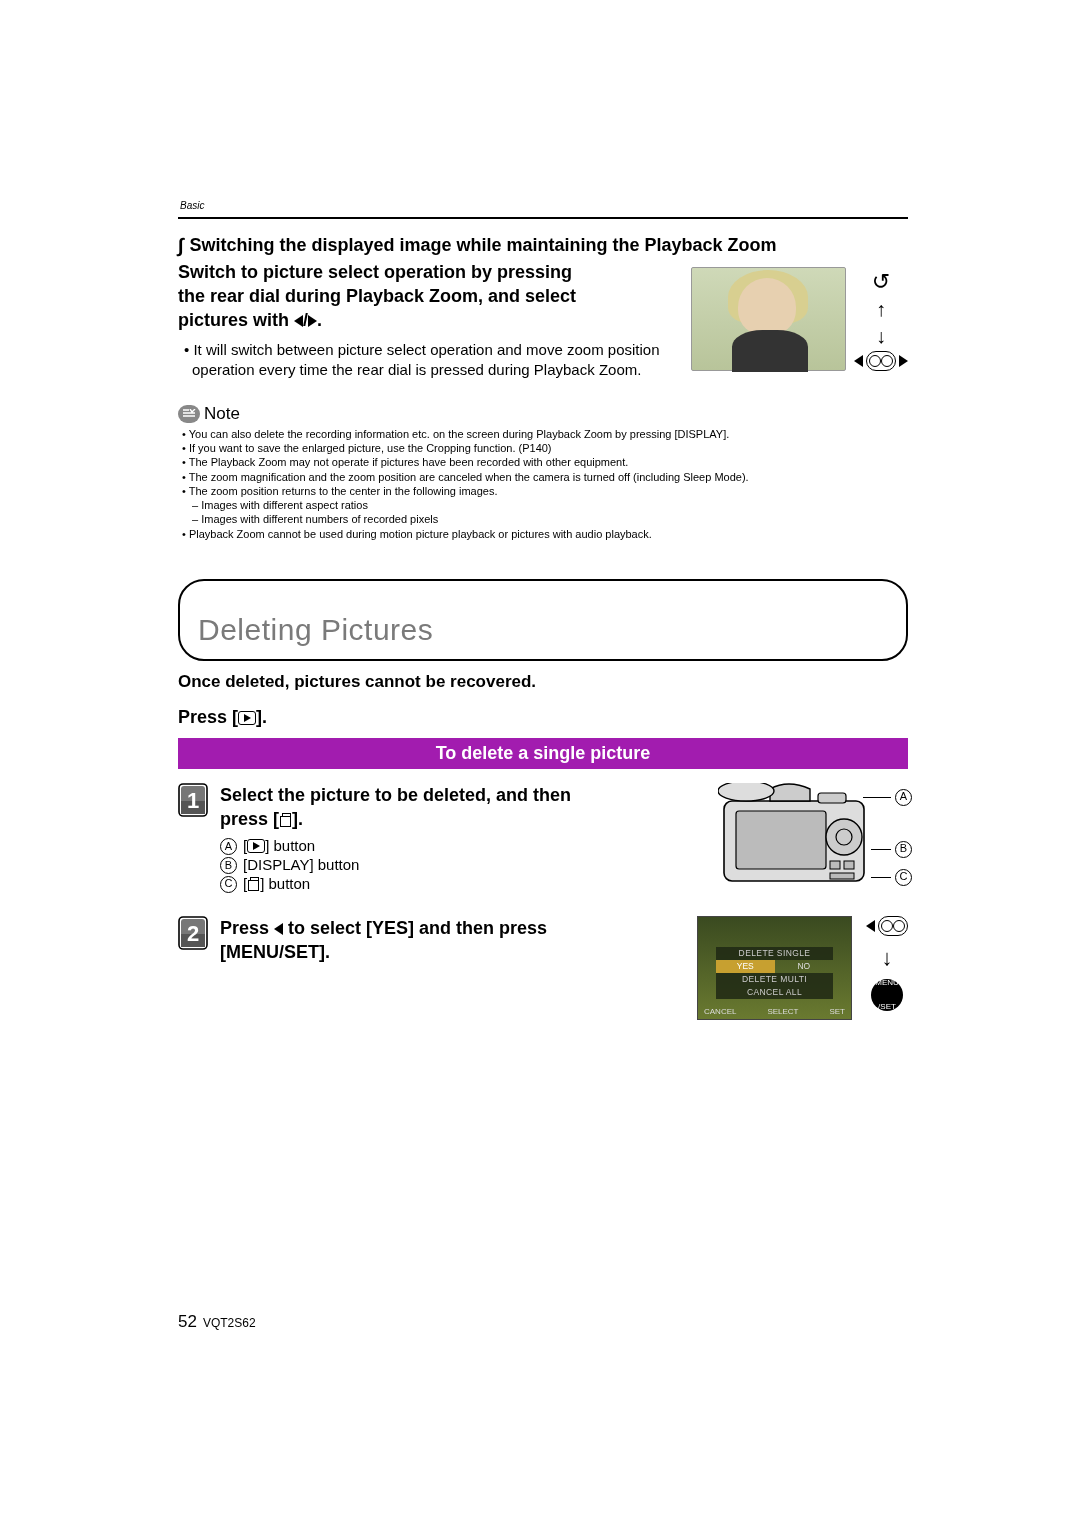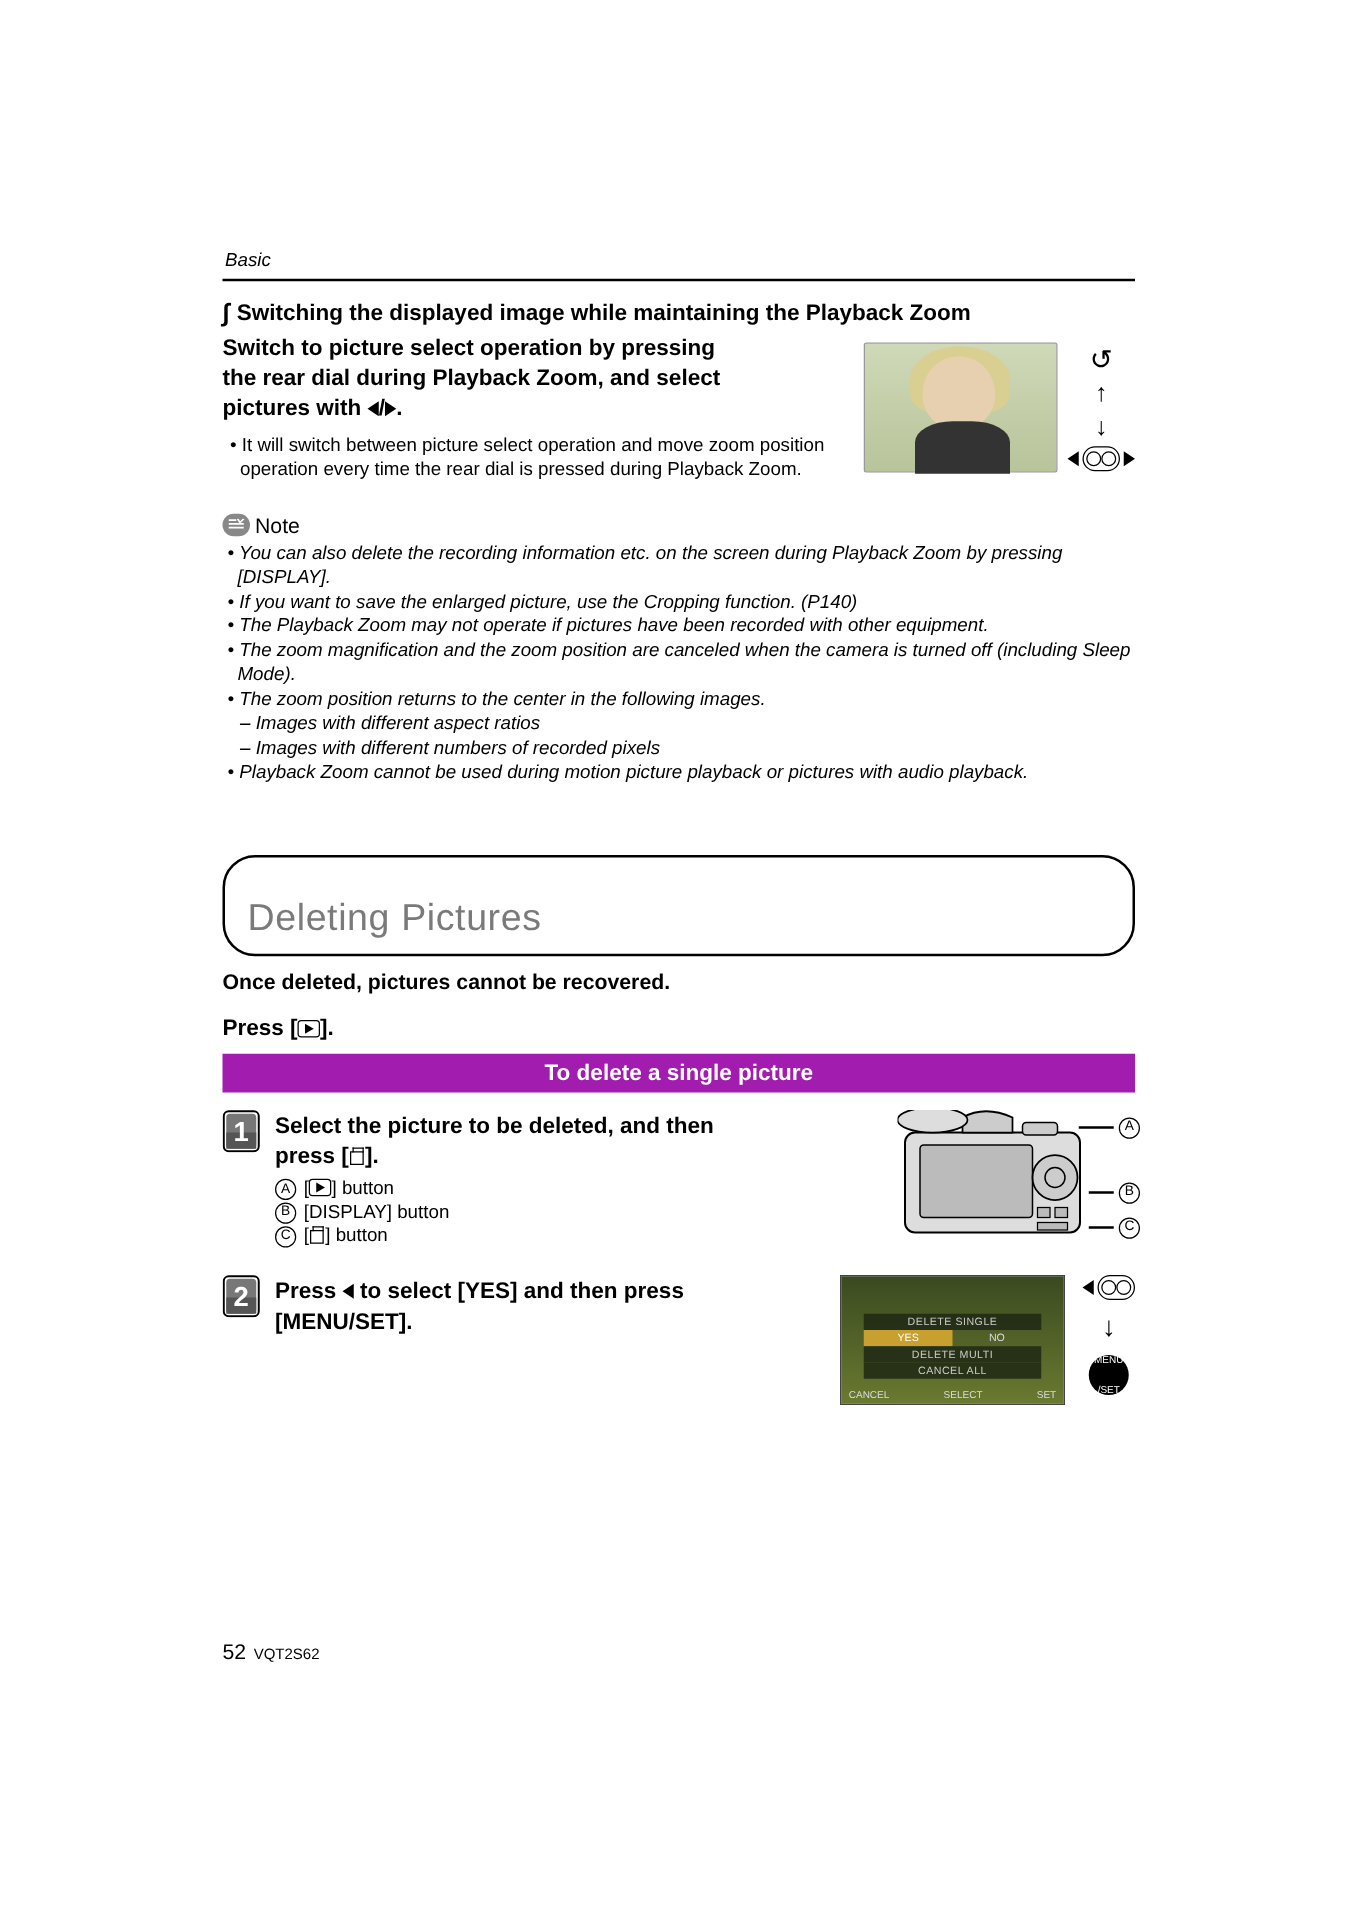--- a/index.html
+++ b/index.html
@@ -7,21 +7,21 @@
   .page {
     width: 1080px;
     height: 1526px;
     position: relative;
     padding: 200px 172px 0 178px;
     font-size: 17px;
     line-height: 1.25;
   }
   .header-label {
     font-style: italic;
-    font-size: 15px;
+    font-size: 10px;
     margin-bottom: 4px;
     padding-left: 2px;
   }
   .header-rule {
     border: none;
     border-top: 2px solid #000;
     margin-bottom: 14px;
   }
   .sub-heading {
     font-weight: bold;
@@ -58,24 +58,23 @@
   .note-icon {
     display: inline-flex;
     width: 22px; height: 18px;
     background: #888;
     border-radius: 9px;
     align-items: center;
     justify-content: center;
   }
   .note-icon svg { width: 14px; height: 10px; }
   .note-list {
-    font-size: 15px;
+    font-size: 11px;
     line-height: 1.3;
-    margin-bottom: 56px;
-    font-style: italic;
+    margin-bottom: 38px;
   }
   .note-list .li { padding-left: 12px; text-indent: -8px; }
   .note-list .sub { padding-left: 24px; text-indent: -10px; }
 
   .section-box {
     border: 2px solid #000;
     border-radius: 26px;
     padding: 30px 18px 10px 18px;
     margin-bottom: 10px;
   }
@@ -211,21 +210,21 @@
     align-items: center;
     gap: 4px;
   }
   .lead-line {
     height: 1.4px;
     background: #000;
   }
 
   .delete-screen-wrap { display: flex; gap: 14px; align-items: flex-start; }
   .delete-screen {
-    width: 180px; height: 104px;
+    width: 155px; height: 104px;
     background: linear-gradient(#3a4a20,#6a7a30);
     position: relative;
     border: 1px solid #444;
     font-size: 9px;
     color: #ccc;
     font-family: Arial;
   }
   .delete-screen .bar { position: absolute; left: 18px; right: 18px; height: 13px; background: rgba(30,40,20,0.85); text-align: center; line-height: 13px; letter-spacing: 0.4px; font-size: 8.5px; }
   .delete-screen .yesno { position: absolute; left: 18px; right: 18px; height: 13px; top: 43px; display: flex; align-items: flex-end; }
   .delete-screen .yesno > div { flex: 1; text-align: center; line-height: 13px; font-size: 8.5px; }

